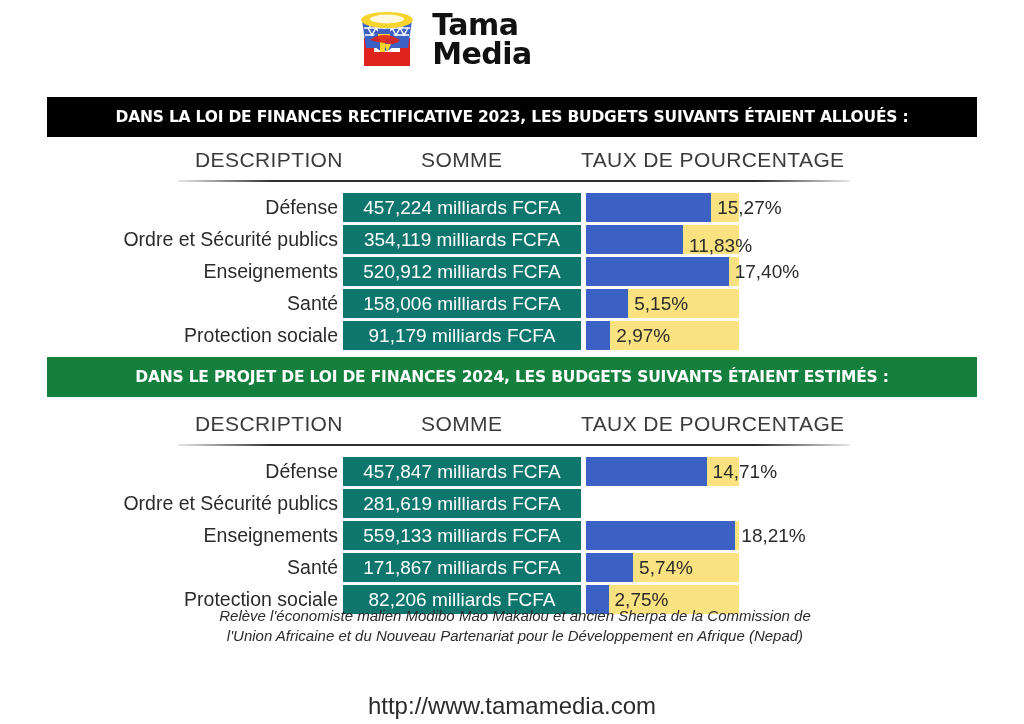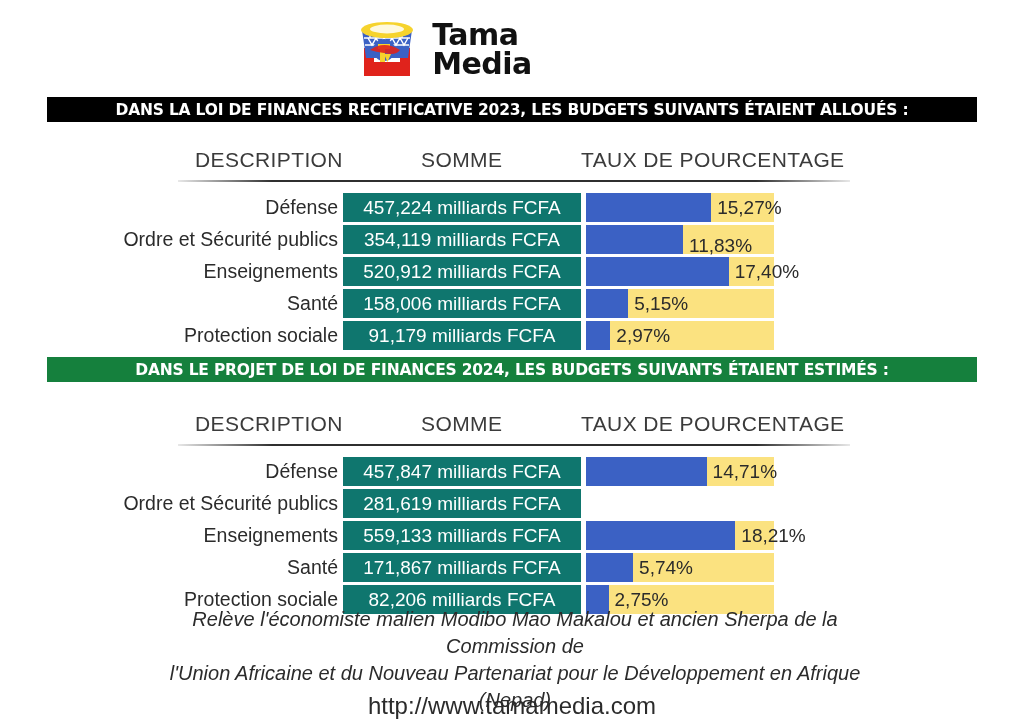--- a/index.html
+++ b/index.html
@@ -12,21 +12,21 @@
     height: 724px;
     position: relative;
     font-family: "Liberation Sans", sans-serif;
     color: #231f20;
     overflow: hidden;
   }
 
   
   .logo-block {
     position: absolute;
-    left: 0; top: 14px;
+    left: 0; top: 4px;
     width: 886px;
     height: 70px;
     display: flex;
     align-items: center;
     justify-content: center;
   }
   .logo-mark {
     width: 66px;
     height: 62px;
     margin-right: 12px;
@@ -44,21 +44,21 @@
     font-size: 30px;
     letter-spacing: -0.5px;
     color: #111111;
   }
 
   
   .banner {
     position: absolute;
     left: 47px;
     width: 930px;
-    height: 25px;
+    height: 40px;
     display: flex;
     align-items: center;
     justify-content: center;
     color: #ffffff;
     font-family: "DejaVu Sans", sans-serif;
     font-weight: 700;
     font-size: 15.5px;
     letter-spacing: -0.2px;
     text-align: center;
     white-space: nowrap;
@@ -131,21 +131,21 @@
     color: #ffffff;
     font-size: 19px;
     line-height: 29px;
     text-align: center;
     white-space: nowrap;
   }
   .row-taux {
     position: absolute;
     left: 586px;
     top: 0;
-    width: 188px;
+    width: 153px;
     height: 29px;
     background: #fbe280;
   }
   .row-taux .fill {
     position: absolute;
     left: 0; top: 0;
     height: 29px;
     background: #3b61c4;
   }
   .row-taux .pct {
@@ -160,21 +160,21 @@
   }
 
   
   .footnote {
     position: absolute;
     left: 150px;
     top: 606px;
     width: 730px;
     text-align: center;
     font-style: italic;
-    font-size: 20px;
+    font-size: 15px;
     line-height: 1.35;
     color: #2b2b2b;
   }
 
   
   .site-url {
     position: absolute;
     left: 0;
     top: 692px;
     width: 1024px;

